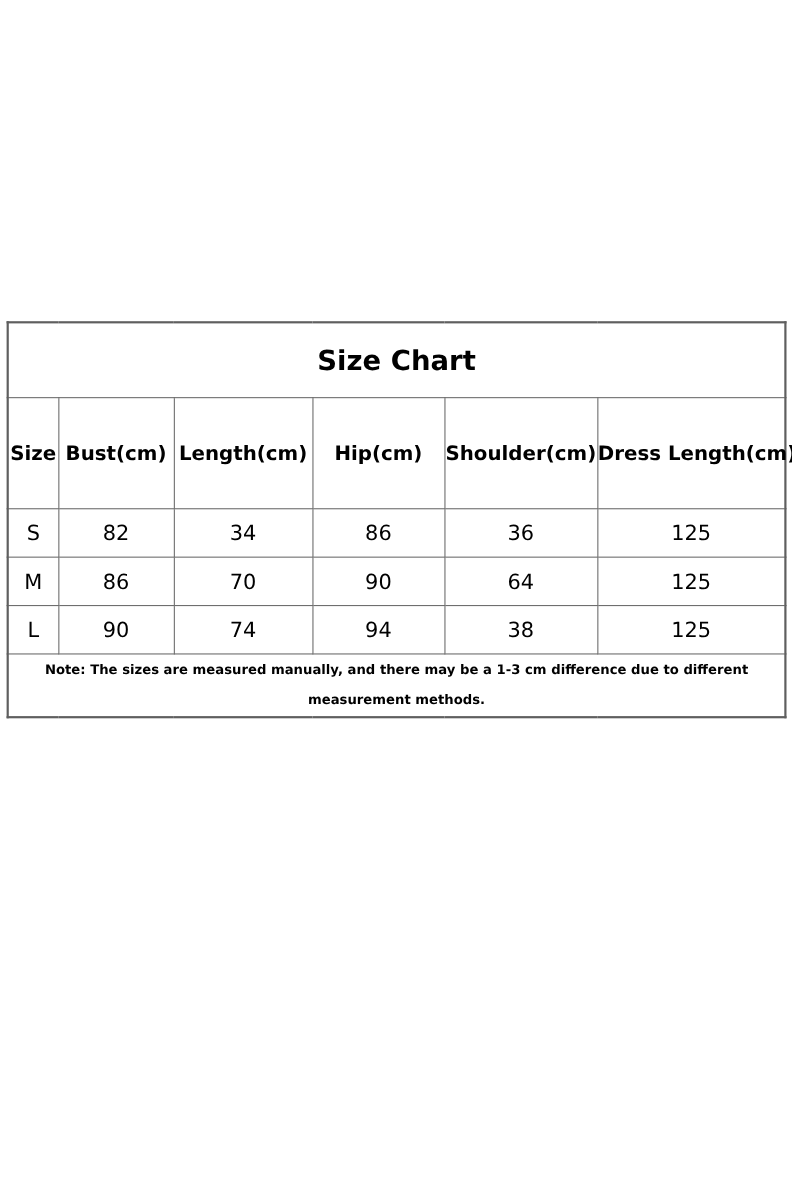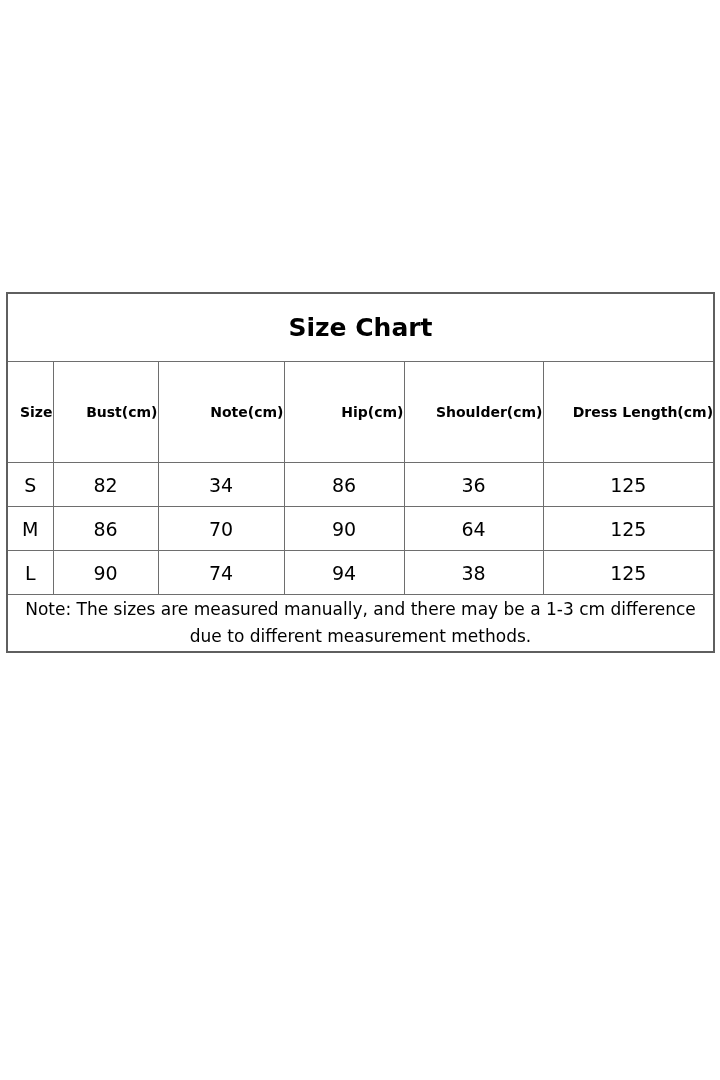--- a/index.html
+++ b/index.html
@@ -47,35 +47,34 @@
 
   tr.title-row th {
     height: 67px;
     font-size: 25px;
     font-weight: bold;
     letter-spacing: 0px;
     border-radius: 24px;
   }
   tr.header-row th {
     height: 100px;
-    font-size: 14px;
+    font-size: 18px;
     font-weight: bold;
     white-space: nowrap;
-    text-align: right;
   }
   tr.data-row td {
     height: 43px;
     font-size: 19px;
     font-weight: normal;
   }
   tr.note-row td {
     height: 56px;
-    font-size: 17px;
+    font-size: 12px;
     line-height: 27px;
-    font-weight: normal;
+    font-weight: bold;
     padding: 0 6px;
   }
 </style>
 </head>
 <body>
 
 <div class="page">
   <div class="table-wrap">
     <table class="size-chart">
       <colgroup>
@@ -86,21 +85,21 @@
         <col class="c-shldr">
         <col class="c-dress">
       </colgroup>
       <thead>
         <tr class="title-row">
           <th colspan="6">Size Chart</th>
         </tr>
         <tr class="header-row">
           <th>Size</th>
           <th>Bust(cm)</th>
-          <th>Note(cm)</th>
+          <th>Length(cm)</th>
           <th>Hip(cm)</th>
           <th>Shoulder(cm)</th>
           <th>Dress Length(cm)</th>
         </tr>
       </thead>
       <tbody>
         <tr class="data-row">
           <td>S</td>
           <td>82</td>
           <td>34</td>

